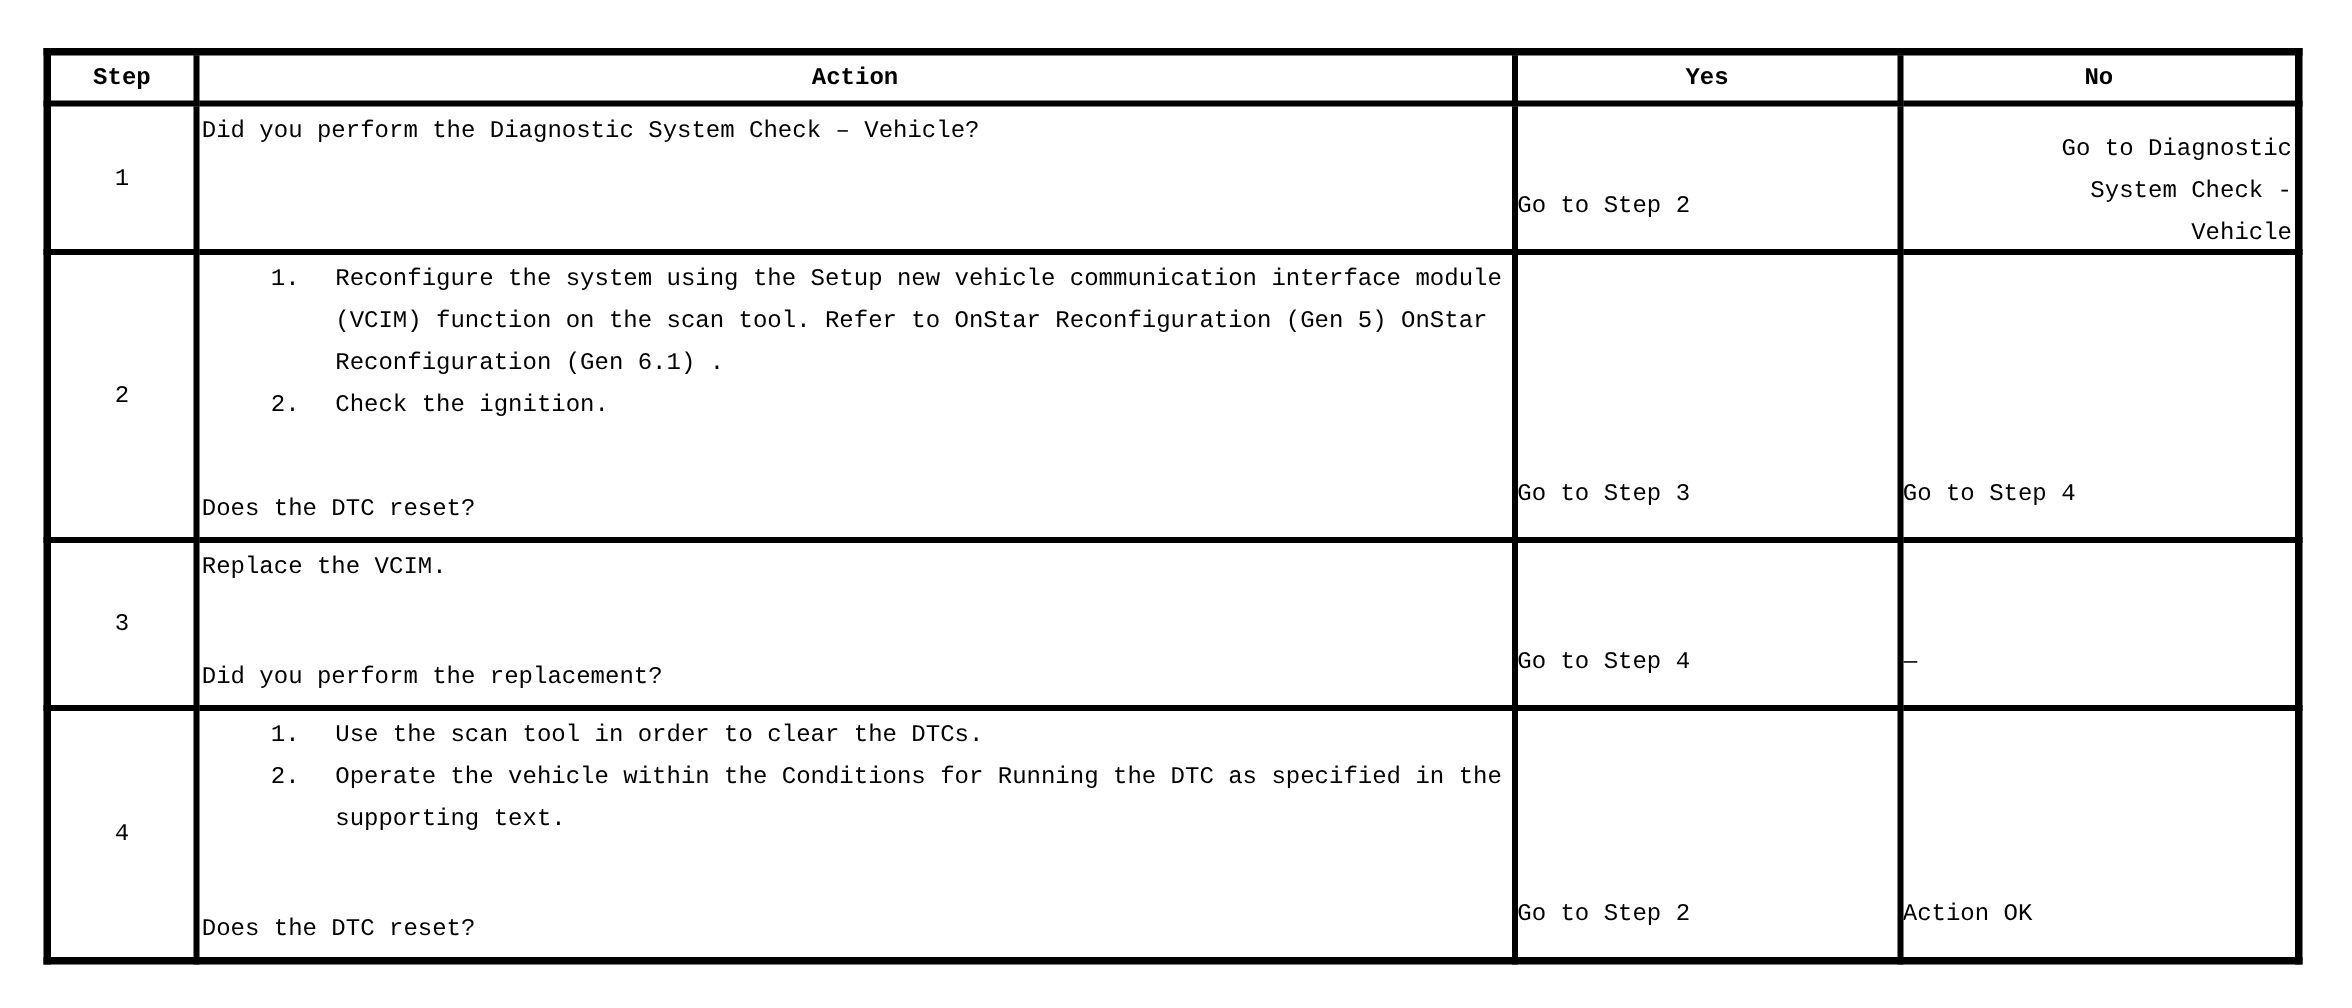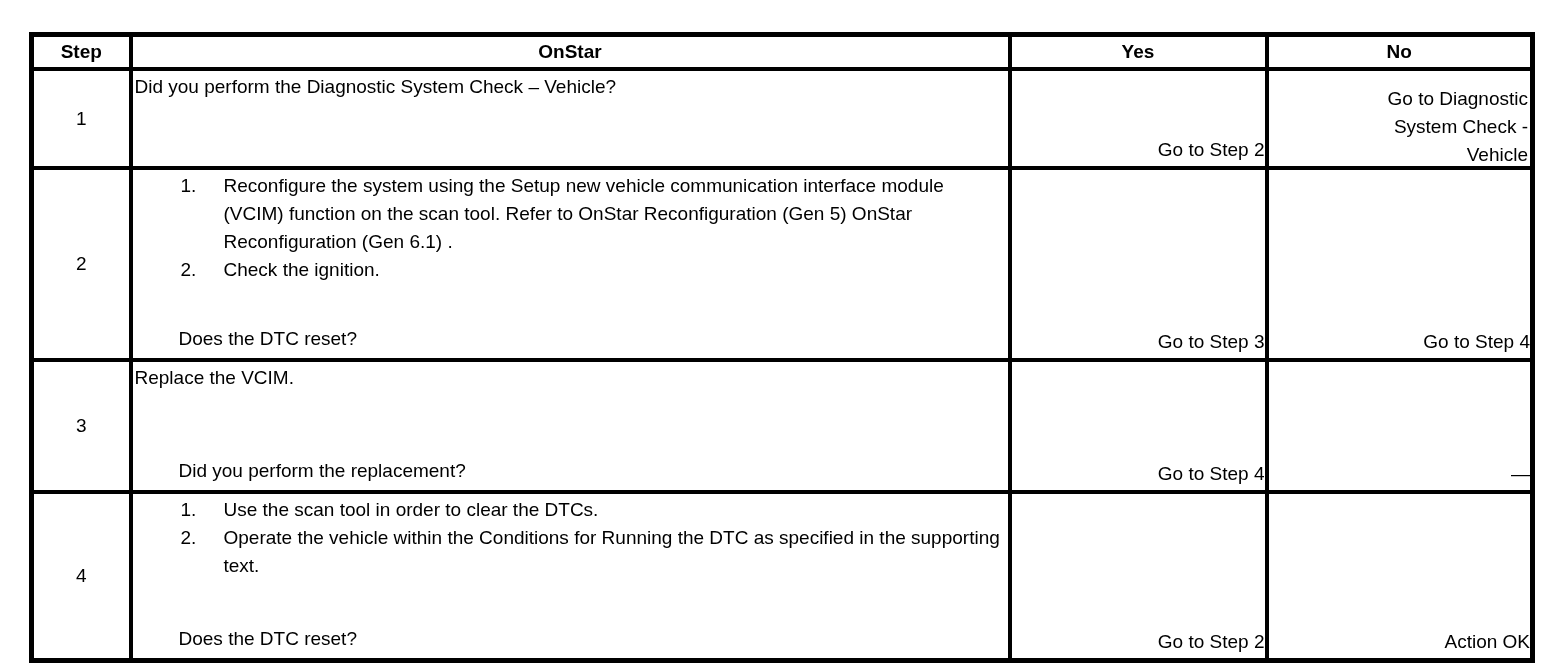--- a/index.html
+++ b/index.html
@@ -23,58 +23,59 @@
     background: #ffffff;
   }
   table.diag, table.diag th, table.diag td {
     border: 4px solid #000000;
   }
   table.diag {
     border-width: 5px;
   }
   th, td {
     padding: 0;
-    font-size: 19px;
+    font-size: 16px;
     line-height: 28px;
     vertical-align: top;
     overflow: hidden;
+    font-family: Liberation Mono, monospace;
   }
   th {
     font-weight: bold;
     text-align: center;
     vertical-align: middle;
     height: 30px;
   }
   td.step-cell {
     text-align: center;
     vertical-align: middle;
   }
   
   .fill { display: flex; flex-direction: column; width: 100%; box-sizing: border-box; }
   .h-r1 { height: 95px; }
   .h-r2 { height: 188px; }
-  .h-r3 { height: 128px; }
+  .h-r3 { height: 108px; }
   .h-r4 { height: 164px; }
 
   .action-fill {
     justify-content: space-between;
     padding: 2px 4px 5px 2px;
   }
   .action-text { text-align: left; }
   .steps-list { margin-left: 46px; }
   .list-item { display: flex; }
   .li-num { flex: 0 0 43px; }
   .li-text { flex: 1 1 auto; }
-  .action-question { text-align: left; margin-left: 44px; }
+  .action-question { text-align: left; }
 
   .yn-fill {
     justify-content: flex-end;
-    align-items: flex-end;
+    align-items: flex-start;
     text-align: center;
-    padding-bottom: 2px;
+    padding-bottom: 15px;
   }
   .no-topleft-fill {
     justify-content: flex-start;
     align-items: flex-end;
     text-align: left;
     padding: 14px 2px 0 3px;
   }
 </style>
 </head>
 <body>
@@ -83,21 +84,21 @@
   <table class="diag">
     <colgroup>
       <col style="width:99px">
       <col style="width:879px">
       <col style="width:257px">
       <col style="width:266px">
     </colgroup>
     <thead>
       <tr>
         <th>Step</th>
-        <th>OnStar</th>
+        <th>Action</th>
         <th>Yes</th>
         <th>No</th>
       </tr>
     </thead>
     <tbody>
 
       <tr>
         <td class="step-cell">1</td>
         <td>
           <div class="fill h-r1 action-fill">

